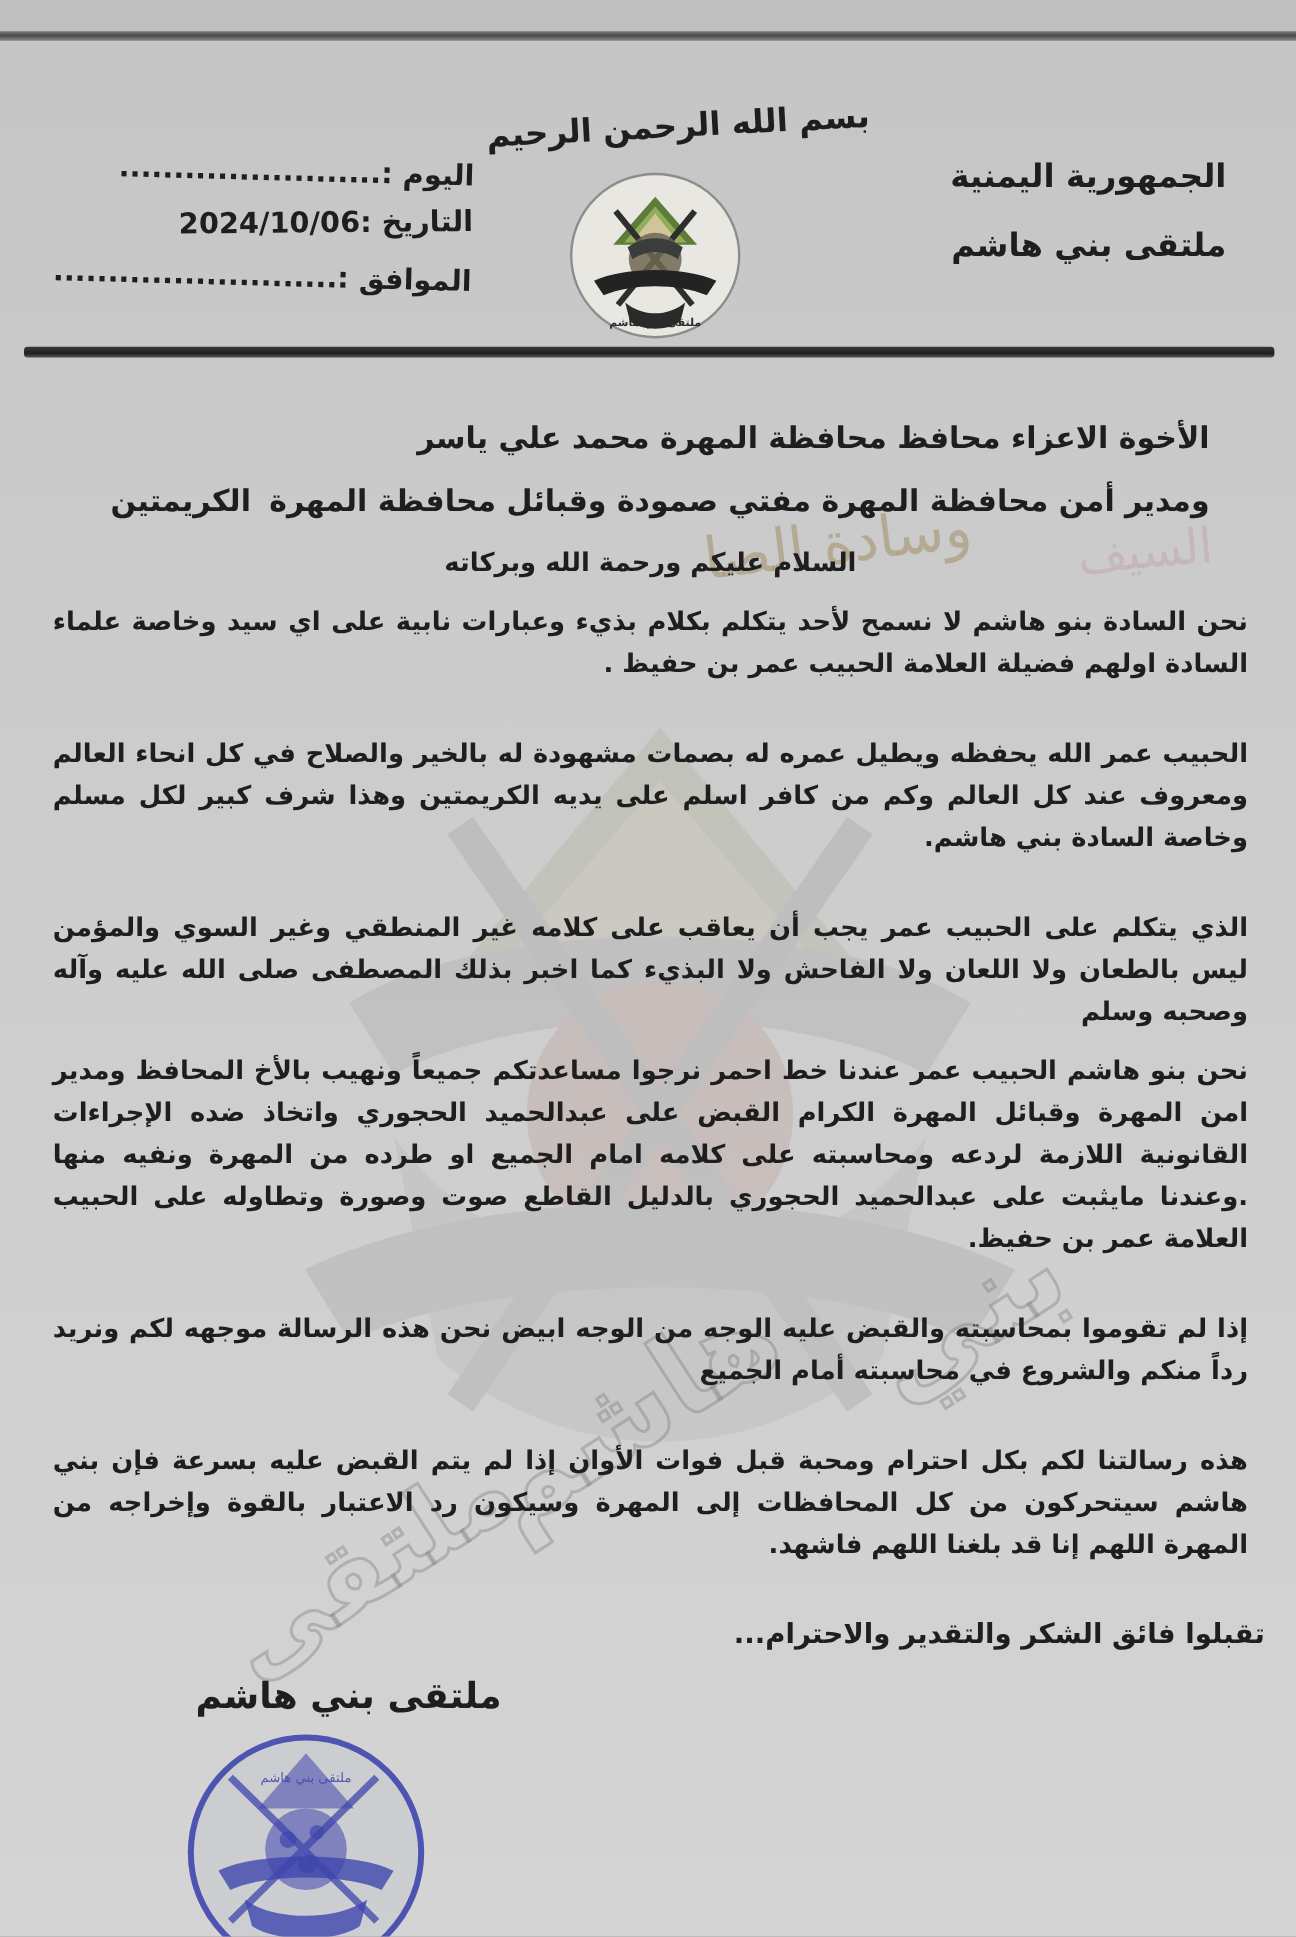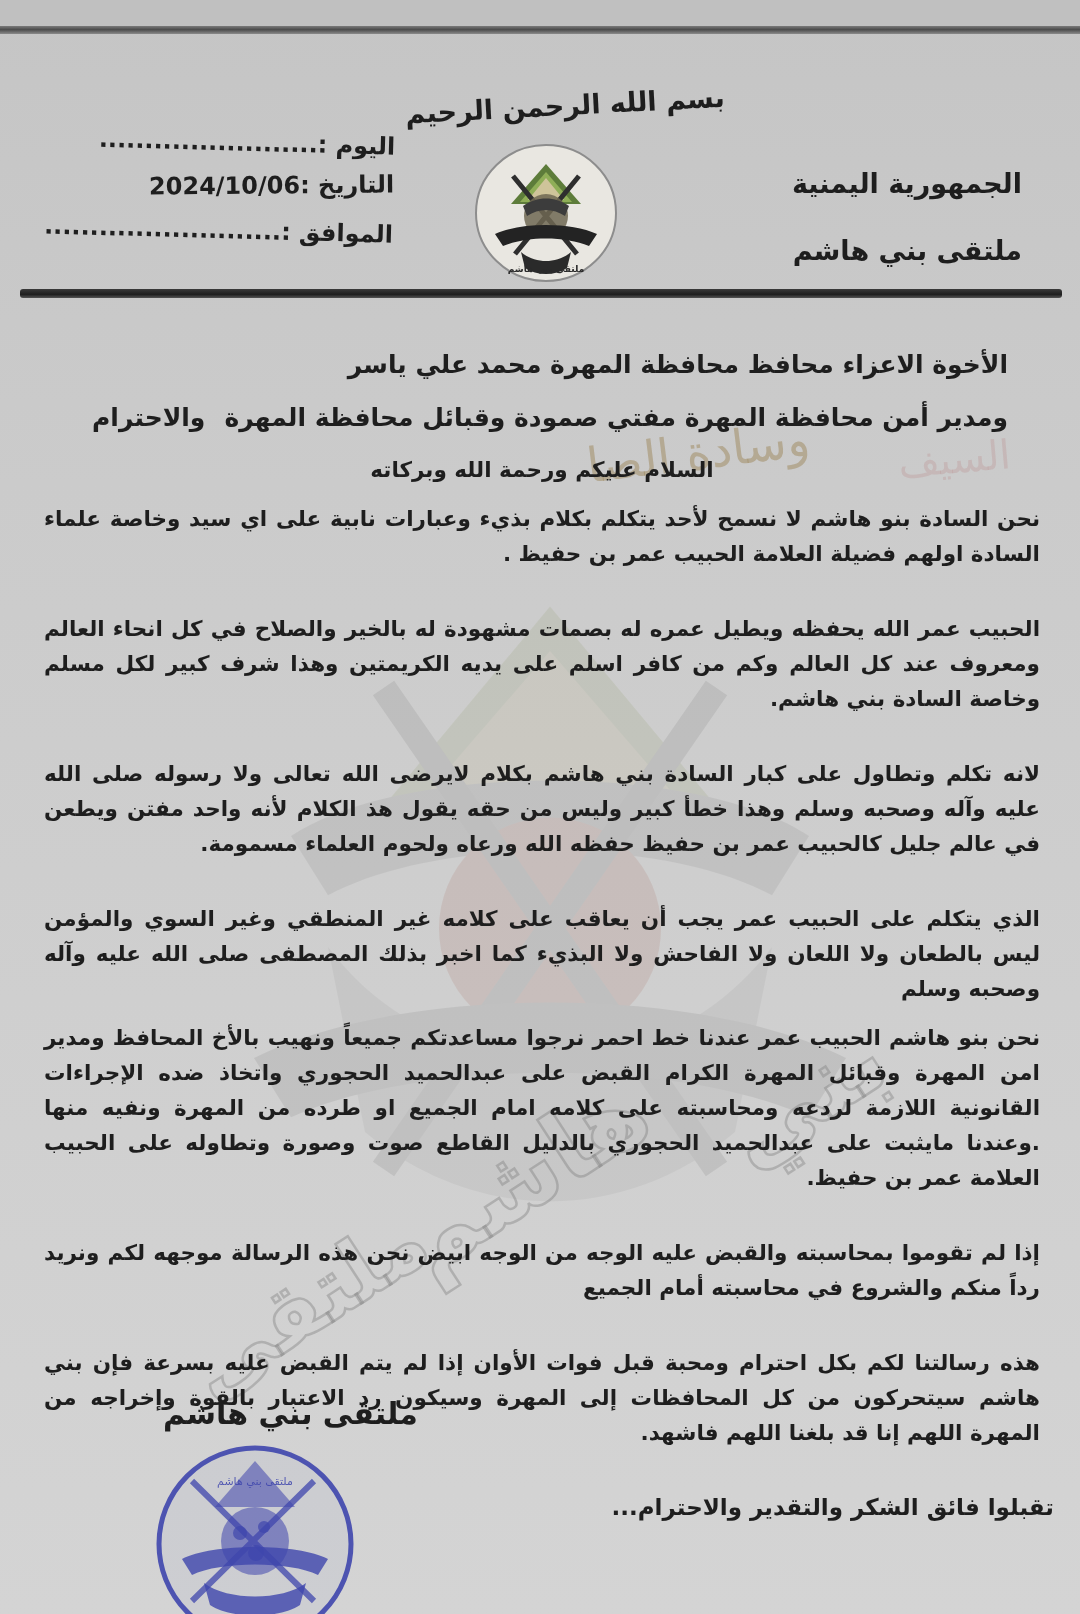--- a/index.html
+++ b/index.html
@@ -9,21 +9,21 @@
     font-family:"DejaVu Sans",sans-serif;direction:rtl;color:#1e1e1e;
   }
   
   .top-strip{position:absolute;top:0;left:0;width:1080px;height:26px;background:#c0c0c0;}
   .top-line{position:absolute;top:26px;left:0;width:1080px;height:8px;
     background:linear-gradient(180deg,#7a7a7a,#4c4c4c 45%,#8a8a8a);}
   
   .basmala{position:absolute;top:90px;right:340px;width:350px;text-align:center;
     font-size:27px;font-weight:700;transform:rotate(-3deg);}
   .hdr-right{position:absolute;top:132px;right:58px;text-align:right;font-size:27px;font-weight:700;}
-  .hdr-right div{margin-bottom:26px;white-space:nowrap;margin-top:36px;}
+  .hdr-right div{margin-bottom:26px;white-space:nowrap;}
   .hdr-left{position:absolute;top:128px;left:42px;width:352px;text-align:right;
     font-size:24px;font-weight:700;transform:rotate(1.5deg);}
   .hdr-left div{margin-bottom:16px;white-space:nowrap;overflow:hidden;}
   .hdr-left .tilt{transform:rotate(-2deg);}
   .logo{position:absolute;top:142px;left:473px;width:146px;height:142px;}
   .divider{position:absolute;top:289px;left:20px;width:1042px;height:9px;
     background:linear-gradient(180deg,#3a3a3a,#1f1f1f 60%,#555);border-radius:3px;}
   
   .recip1{position:absolute;top:350px;right:72px;font-size:25px;font-weight:800;white-space:nowrap;}
   .recip-row{position:absolute;top:403px;right:72px;left:92px;display:flex;
@@ -98,28 +98,27 @@
     <path d="M22 92 C48 80 98 80 124 92 L116 104 C92 94 54 94 30 104 Z" fill="#232323"></path>
     <path d="M48 110 C62 122 84 122 98 110 L94 126 C82 134 64 134 52 126 Z" fill="#2a2a2a"></path>
     <text x="73" y="130" text-anchor="middle" font-size="9" fill="#2a2a2a" font-weight="bold">ملتقى بني هاشم</text>
   </svg>
 
   <div class="divider"></div>
 
   <div class="recip1">الأخوة الاعزاء محافظ محافظة المهرة محمد علي ياسر</div>
   <div class="recip-row">
     <span>ومدير أمن محافظة المهرة مفتي صمودة وقبائل محافظة المهرة</span>
-    <span>والاحترام</span>
+    <span>الكريمتين</span>
   </div>
 
   <div class="body-text">
     <p class="salute">السلام عليكم ورحمة الله وبركاته</p>
     <p class="gap">نحن السادة بنو هاشم لا نسمح لأحد يتكلم بكلام بذيء وعبارات نابية على اي سيد وخاصة علماء السادة اولهم فضيلة العلامة الحبيب عمر بن حفيظ .</p>
     <p class="gap">الحبيب عمر الله يحفظه ويطيل عمره له بصمات مشهودة له بالخير والصلاح في كل انحاء العالم ومعروف عند كل العالم وكم من كافر اسلم على يديه الكريمتين  وهذا شرف كبير لكل مسلم وخاصة السادة بني هاشم.</p>
-    <p class="gap">لانه تكلم وتطاول على كبار السادة بني هاشم بكلام لايرضى الله تعالى ولا رسوله صلى الله عليه وآله وصحبه وسلم وهذا خطأ كبير وليس من حقه  يقول هذ الكلام لأنه واحد مفتن ويطعن في عالم جليل كالحبيب عمر بن حفيظ حفظه الله ورعاه ولحوم العلماء مسمومة.</p>
     <p>الذي يتكلم على الحبيب عمر يجب أن يعاقب على كلامه غير المنطقي وغير السوي والمؤمن ليس بالطعان ولا اللعان ولا الفاحش ولا البذيء كما اخبر بذلك المصطفى صلى الله عليه وآله وصحبه وسلم</p>
     <p class="gap">نحن بنو هاشم الحبيب عمر عندنا خط احمر نرجوا مساعدتكم جميعاً ونهيب بالأخ المحافظ ومدير امن المهرة وقبائل المهرة الكرام القبض على عبدالحميد الحجوري واتخاذ ضده الإجراءات القانونية اللازمة لردعه ومحاسبته على كلامه امام الجميع او طرده من المهرة ونفيه منها .وعندنا مايثبت على عبدالحميد الحجوري بالدليل القاطع صوت وصورة وتطاوله  على الحبيب العلامة عمر بن حفيظ.</p>
     <p class="gap">إذا لم تقوموا بمحاسبته والقبض عليه الوجه من الوجه ابيض نحن هذه الرسالة موجهه لكم ونريد رداً منكم والشروع في محاسبته أمام الجميع</p>
     <p class="gap">هذه رسالتنا لكم بكل احترام ومحبة قبل فوات الأوان إذا لم يتم القبض عليه بسرعة فإن بني هاشم سيتحركون من كل المحافظات إلى المهرة وسيكون رد الاعتبار بالقوة وإخراجه من المهرة اللهم إنا قد بلغنا اللهم فاشهد.</p>
     <div class="closing">تقبلوا فائق الشكر والتقدير والاحترام...</div>
   </div>
 
   <div class="signature">ملتقى بني هاشم</div>
 
   <svg class="stamp" viewBox="0 0 206 206">

